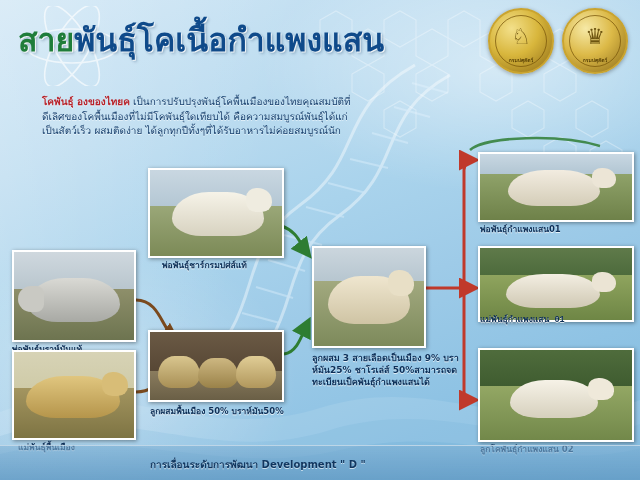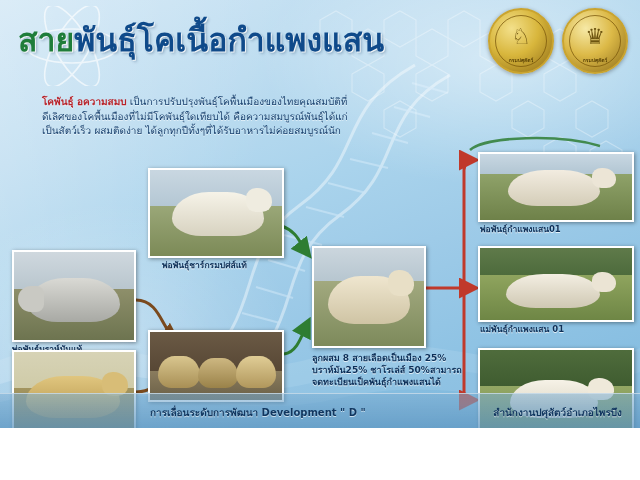--- a/index.html
+++ b/index.html
@@ -8,21 +8,21 @@
   }
   body {
     width: 640px;
     height: 480px;
     overflow: hidden;
     font-family: "DejaVu Sans", sans-serif;
   }
   #poster {
     position: relative;
     width: 640px;
-    height: 428px;
+    height: 480px;
     background: linear-gradient(160deg, #cfe6f5 0%, #bcdcf0 25%, #a9d3ec 45%, #9ecbe8 60%, #8fc3e4 78%, #7fb9de 100%);
     overflow: hidden;
   }
   
   .bg-sheen {
     position: absolute;
     left: 0; top: 0; right: 0; bottom: 0;
     background:
       radial-gradient(ellipse 340px 180px at 78% 14%, rgba(255,255,255,0.45), rgba(255,255,255,0) 70%),
       radial-gradient(ellipse 260px 200px at 18% 80%, rgba(255,255,255,0.30), rgba(255,255,255,0) 70%),
@@ -293,21 +293,21 @@
     </div>
   </div>
   <div class="seal seal-right">
     <div class="seal-figure">♛</div>
     <div class="seal-inner">
       <div class="seal-text">กรมปศุสัตว์</div>
     </div>
   </div>
 
   <div class="intro">
-    <span class="hl">โคพันธุ์ อความสมบ</span><span> เป็นการปรับปรุงพันธุ์โคพื้นเมืองของไทยคุณสมบัติที่ดีเลิศของโคพื้นเมืองที่ไม่มีโคพันธุ์ใดเทียบได้ คือความสมบูรณ์พันธุ์ได้แก่ เป็นสัตว์เร็ว ผสมติดง่าย ได้ลูกทุกปีทั้งๆที่ได้รับอาหารไม่ค่อยสมบูรณ์นัก</span>
+    <span class="hl">โคพันธุ์ องของไทยค</span><span> เป็นการปรับปรุงพันธุ์โคพื้นเมืองของไทยคุณสมบัติที่ดีเลิศของโคพื้นเมืองที่ไม่มีโคพันธุ์ใดเทียบได้ คือความสมบูรณ์พันธุ์ได้แก่ เป็นสัตว์เร็ว ผสมติดง่าย ได้ลูกทุกปีทั้งๆที่ได้รับอาหารไม่ค่อยสมบูรณ์นัก</span>
   </div>
 
   <svg class="arrows" viewBox="0 0 640 480">
     <defs>
       <marker id="ahBrown" markerWidth="7" markerHeight="7" refX="5" refY="3.5" orient="auto">
         <polygon points="0,0 7,3.5 0,7" fill="#7a4a1e"></polygon>
       </marker>
       <marker id="ahGreen" markerWidth="7" markerHeight="7" refX="5" refY="3.5" orient="auto">
         <polygon points="0,0 7,3.5 0,7" fill="#2e7d32"></polygon>
       </marker>
@@ -357,20 +357,21 @@
   </div>
   <div class="caption" style="left:162px; top:258px;">พ่อพันธุ์ชาร์กรมปศ่ส์แท้</div>
 
   <div class="photo" id="photo-crossbred50">
     <div class="ph-sky" style="background:linear-gradient(180deg,#6b5a45,#574735); height:58%;"></div>
     <div class="ph-ground" style="background:linear-gradient(180deg,#8a7c5e,#6a5f46); height:42%;"></div>
     <div class="ph-cow" style="left:8px; top:24px; width:42px; height:32px; background:linear-gradient(180deg,#d9c68f,#a88f55);"></div>
     <div class="ph-cow" style="left:48px; top:26px; width:40px; height:30px; background:linear-gradient(180deg,#cdb781,#9a8249);"></div>
     <div class="ph-cow" style="left:86px; top:24px; width:40px; height:32px; background:linear-gradient(180deg,#e0cd96,#b1975c);"></div>
   </div>
+  <div class="caption" style="left:150px; top:404px;">ลูกผสมพื้นเมือง 50% บราห์มัน50%</div>
 
   <div class="photo" id="photo-center-bull">
     <div class="ph-sky" style="background:linear-gradient(180deg,#cbd6dd,#b7c6d0); height:34%;"></div>
     <div class="ph-ground" style="background:linear-gradient(180deg,#a2a97f,#7d8a5b); height:66%;"></div>
     <div class="ph-cow" style="left:14px; top:28px; width:82px; height:48px; background:linear-gradient(180deg,#efe6cf,#cfc4a4);"></div>
     <div class="ph-cow2" style="left:74px; top:22px; width:26px; height:26px; background:#e8dfc6; border-radius:40% 55% 40% 40%;"></div>
   </div>
 
   <div class="photo" id="photo-kps01-bull">
     <div class="ph-sky" style="background:linear-gradient(180deg,#c8d7e2,#b2c6d3); height:30%;"></div>
@@ -379,29 +380,28 @@
     <div class="ph-cow2" style="left:112px; top:14px; width:24px; height:20px; background:#ece5d6; border-radius:40% 55% 40% 40%;"></div>
   </div>
   <div class="caption" style="left:480px; top:222px;">พ่อพันธุ์กำแพงแสน01</div>
 
   <div class="photo" id="photo-kps01-cow">
     <div class="ph-sky" style="background:linear-gradient(180deg,#5f7a4a,#4d6b3c); height:38%;"></div>
     <div class="ph-ground" style="background:linear-gradient(180deg,#8fa45e,#6e8645); height:62%;"></div>
     <div class="ph-cow" style="left:26px; top:26px; width:94px; height:34px; background:linear-gradient(180deg,#f3eee2,#cfc8b3);"></div>
     <div class="ph-cow2" style="left:112px; top:24px; width:24px; height:20px; background:#ebe4d4; border-radius:40% 55% 40% 40%;"></div>
   </div>
-  <div class="caption" style="left:480px; top:322px;">แม่พันธุ์กำแพงแสน 01</div>
+  <div class="caption" style="left:480px; top:312px;font-family:Liberation Mono, monospace;">แม่พันธุ์กำแพงแสน 01</div>
 
   <div class="photo" id="photo-kps02-calf">
     <div class="ph-sky" style="background:linear-gradient(180deg,#4f6c3c,#3f5c30); height:40%;"></div>
     <div class="ph-ground" style="background:linear-gradient(180deg,#93a764,#72884a); height:60%;"></div>
     <div class="ph-cow" style="left:30px; top:30px; width:88px; height:38px; background:linear-gradient(180deg,#f6f2e7,#d6d0bd);"></div>
     <div class="ph-cow2" style="left:108px; top:28px; width:26px; height:22px; background:#efe9da; border-radius:40% 55% 40% 40%;"></div>
   </div>
   <div class="caption" style="left:480px; top:442px;">ลูกโคพันธุ์กำแพงแสน 02</div>
 
-  <div class="note" id="note-f1">ลูกผสม 8 สายเลือดเป็นเมือง 25% บราห์มัน25% ชาโรเล่ส์ 50%สามารถจดทะเบียนเป็คพันธุ์กำแพงแสนได้</div>
+  <div class="note" id="note-f1">ลูกผสม 3 สายเลือดเป็นเมือง 9% บราห์มัน25% ชาโรเล่ส์ 50%สามารถจดทะเบียนเป็คพันธุ์กำแพงแสนได้</div>
 
   <div class="footer-bar"></div>
   <div class="footer-left">การเลื่อนระดับการพัฒนา Development " D "</div>
-  <div class="footer-right">สำนักงานปศุสัตว์อำเภอไพรบึง</div>
 
 </div>
 
 </body></html>

